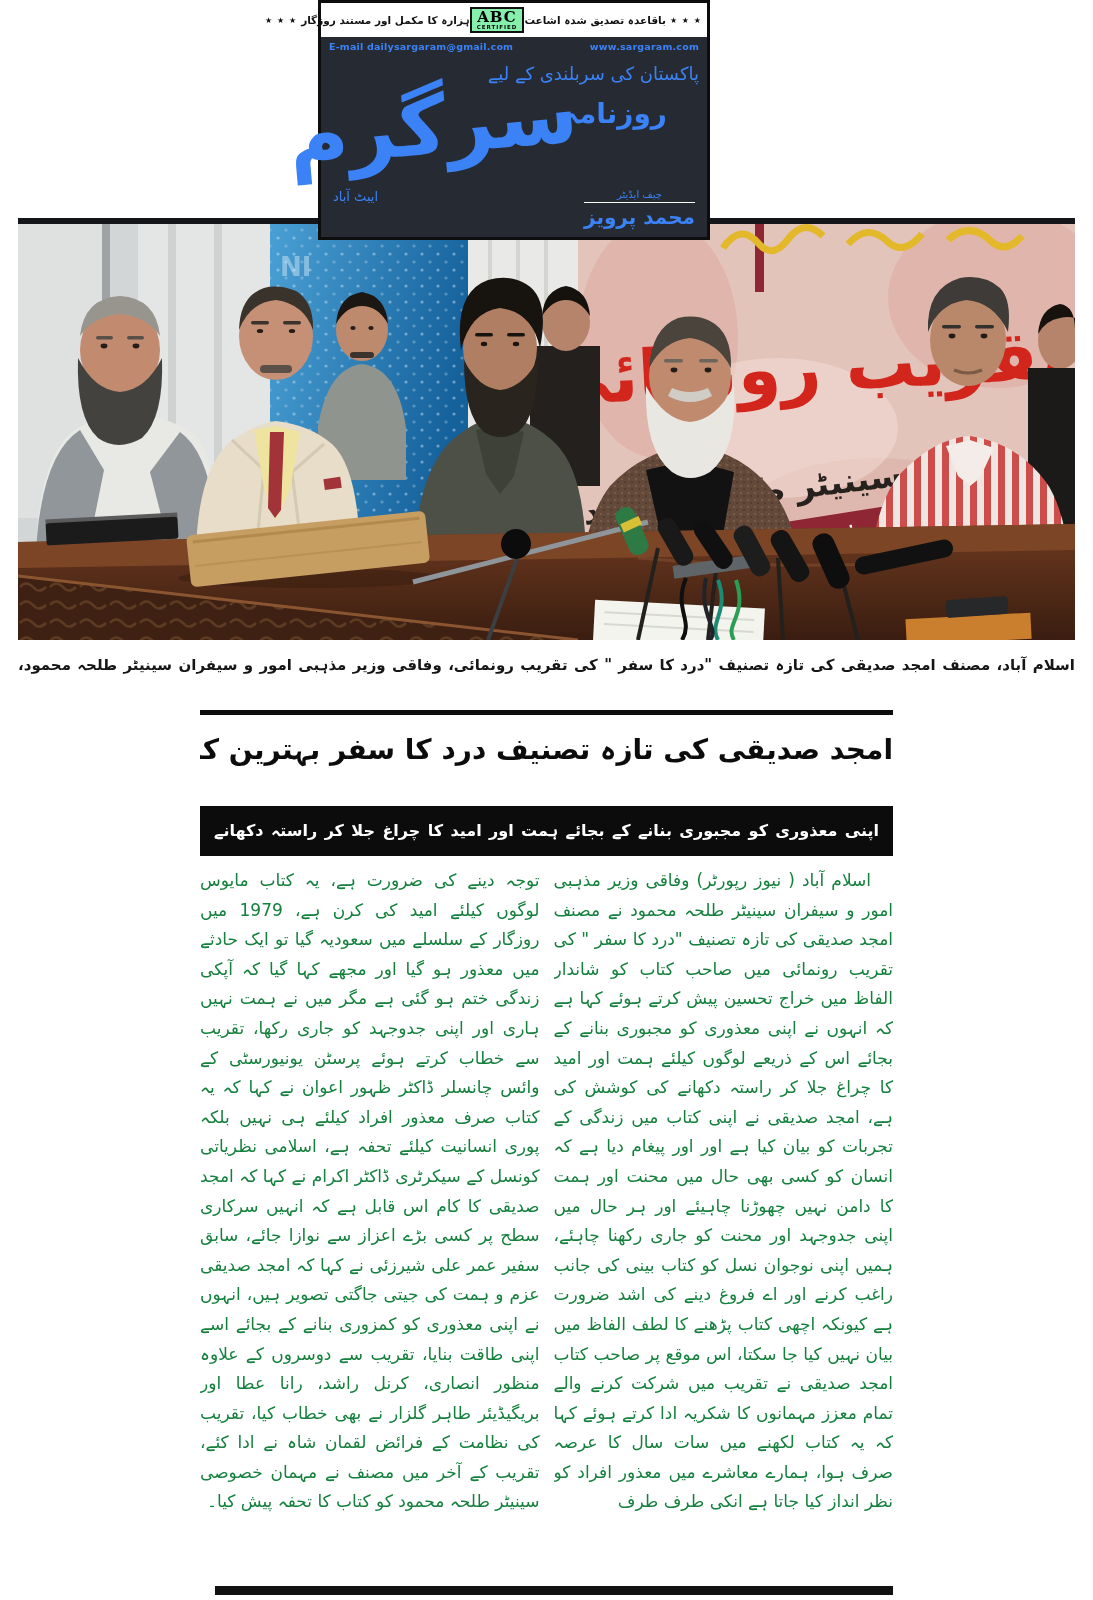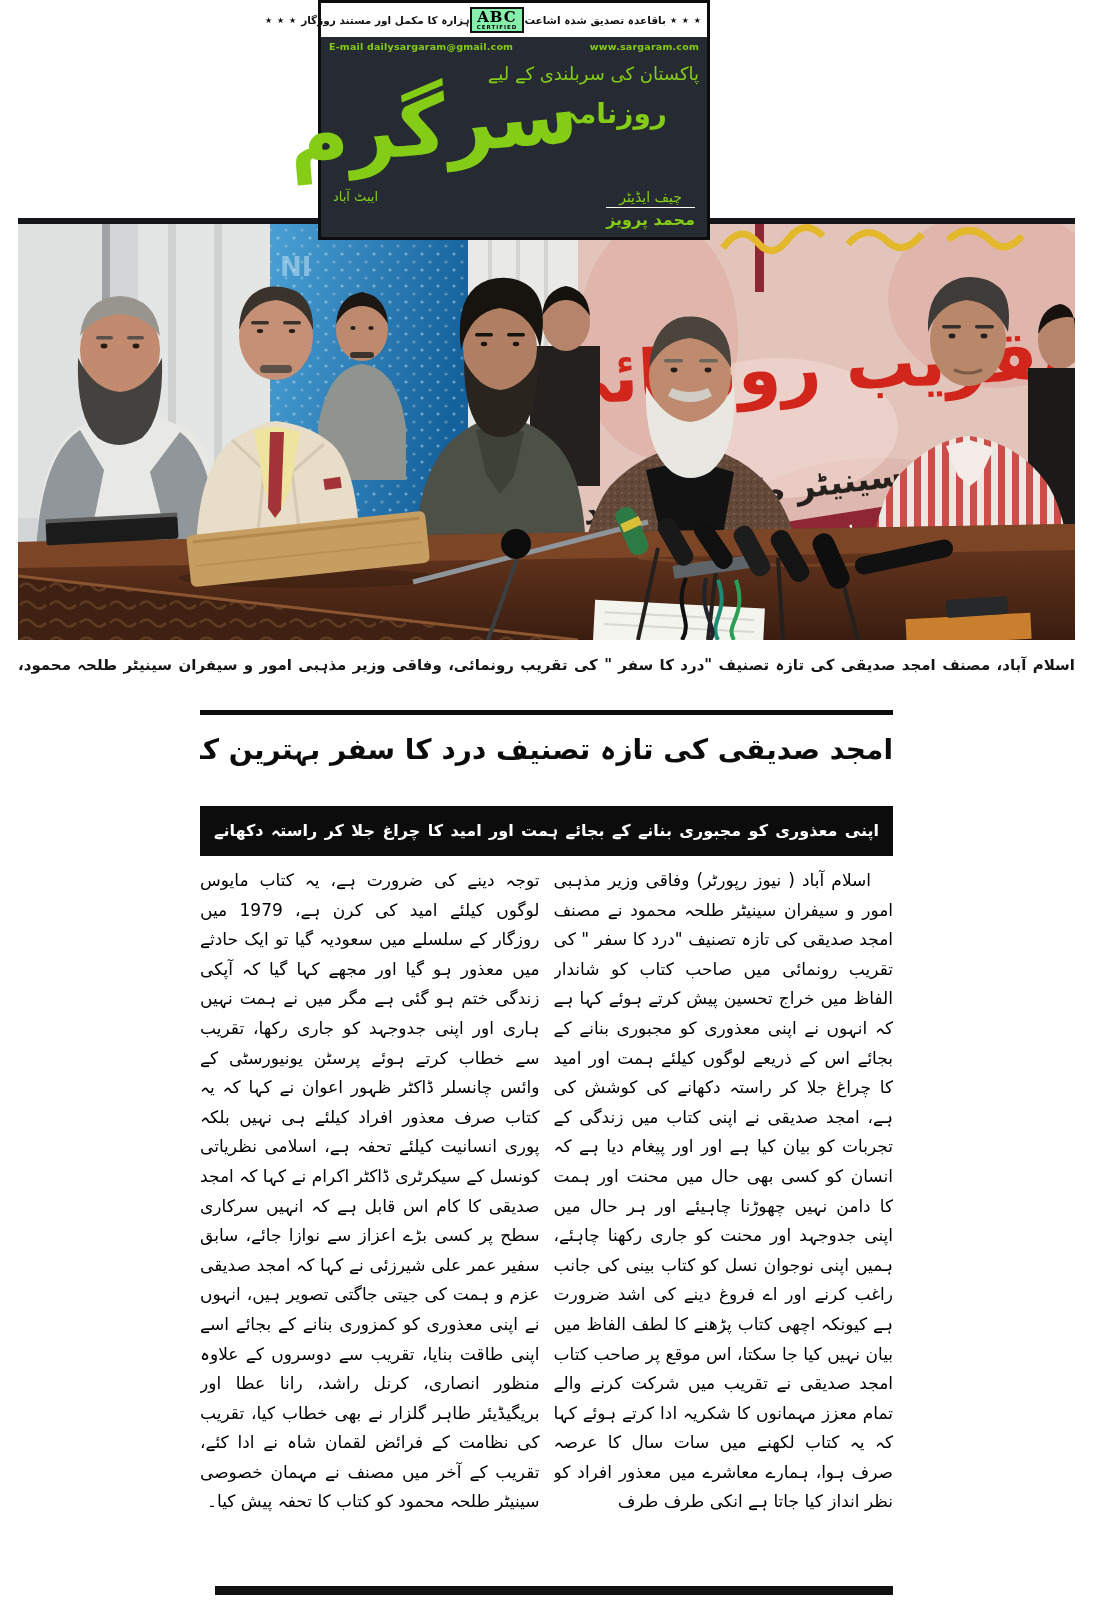--- a/index.html
+++ b/index.html
@@ -10,31 +10,31 @@
   
   .masthead{position:absolute;left:318px;top:0;width:392px;height:240px;
             border:3px solid #0d0d0d;background:#fff;box-sizing:border-box;z-index:3;}
   .mh-top{height:34px;display:flex;align-items:center;justify-content:space-between;
           direction:rtl;padding:0 5px;background:#fff;}
   .mh-seg{display:flex;align-items:center;gap:4px;font-size:10.5px;font-weight:bold;color:#111;white-space:nowrap;}
   .mh-stars{font-size:8px;letter-spacing:1px;}
   .abc-badge{border:2px solid #111;padding:1px 5px 0;text-align:center;line-height:1;background:#86efac;}
   .abc-badge .l1{font-family:"DejaVu Serif",serif;font-weight:bold;font-size:15px;letter-spacing:1px;}
   .abc-badge .l2{font-size:5.5px;letter-spacing:1px;font-weight:bold;}
-  .mh-dark{position:absolute;left:0;right:0;top:34px;bottom:0;background:#262b33;color:#84cc16;}
+  .mh-dark{position:absolute;left:0;right:0;top:34px;bottom:0;background:#262b33;color:#3b82f6;}
   .mh-info{position:absolute;top:0;left:0;right:0;display:flex;justify-content:space-between;
            direction:ltr;padding:4px 8px 0;font-size:9.5px;font-weight:bold;letter-spacing:.2px;}
   .mh-tagline{position:absolute;right:8px;top:26px;font-size:18px;direction:rtl;}
   .mh-daily{position:absolute;right:40px;top:60px;font-size:28px;font-weight:bold;direction:rtl;}
   .mh-logo{position:absolute;left:2px;top:42px;width:255px;text-align:center;
            font-size:82px;font-weight:bold;transform:rotate(-5deg);direction:rtl;line-height:1.1;}
   .mh-city{position:absolute;left:12px;top:152px;font-size:13px;direction:rtl;}
   .mh-editor{position:absolute;right:12px;bottom:8px;text-align:center;direction:rtl;}
-  .mh-editor .lbl{font-size:14px;padding-bottom:2px;border-bottom:1px solid #fff;margin-bottom:2px;}
-  .mh-editor .nm{font-size:16px;font-weight:bold;}
+  .mh-editor .lbl{font-size:10px;padding-bottom:2px;border-bottom:1px solid #fff;margin-bottom:2px;}
+  .mh-editor .nm{font-size:20px;font-weight:bold;}
 
   
   .photo{position:absolute;left:18px;top:218px;width:1057px;height:422px;z-index:1;display:block;}
   .photo text{font-family:"DejaVu Sans",sans-serif;}
 
   
   .caption{position:absolute;left:18px;top:650px;width:1057px;height:34px;overflow:hidden;
            direction:rtl;text-align:justify;text-align-last:justify;
            font-size:15px;font-weight:bold;color:#161616;line-height:30px;}
   .rule-top{position:absolute;left:200px;top:710px;width:693px;height:5px;background:#0d0d0d;}
@@ -43,21 +43,21 @@
             margin:0;line-height:56px;white-space:nowrap;}
   .subhead-bar{position:absolute;left:200px;top:806px;width:693px;height:50px;background:#0c0c0c;
                color:#fff;box-sizing:border-box;padding:0 14px;overflow:hidden;
                direction:rtl;text-align:justify;text-align-last:justify;
                font-size:16px;font-weight:bold;line-height:50px;}
 
   
   .columns{position:absolute;left:200px;top:866px;width:693px;height:716px;
            display:flex;direction:rtl;gap:14px;overflow:hidden;}
   .col{flex:1;direction:rtl;text-align:justify;font-size:17px;line-height:29.6px;
-       color:#000000;overflow:hidden;}
+       color:#15803d;overflow:hidden;}
   .col-right{text-indent:22px;}
   .rule-bottom{position:absolute;left:215px;top:1586px;width:678px;height:9px;background:#111;}
 </style>
 </head>
 <body>
 
 <div class="page">
 
   <div class="masthead">
     <div class="mh-top">

